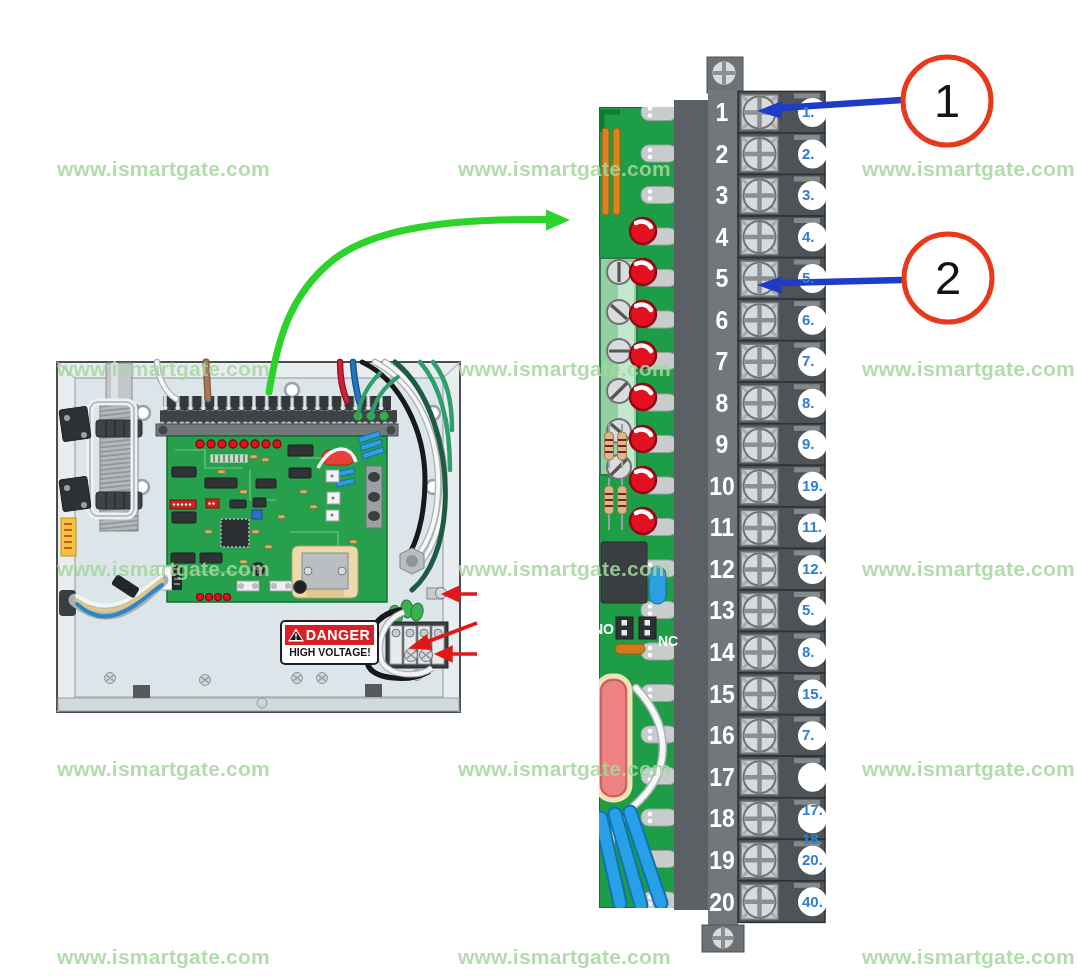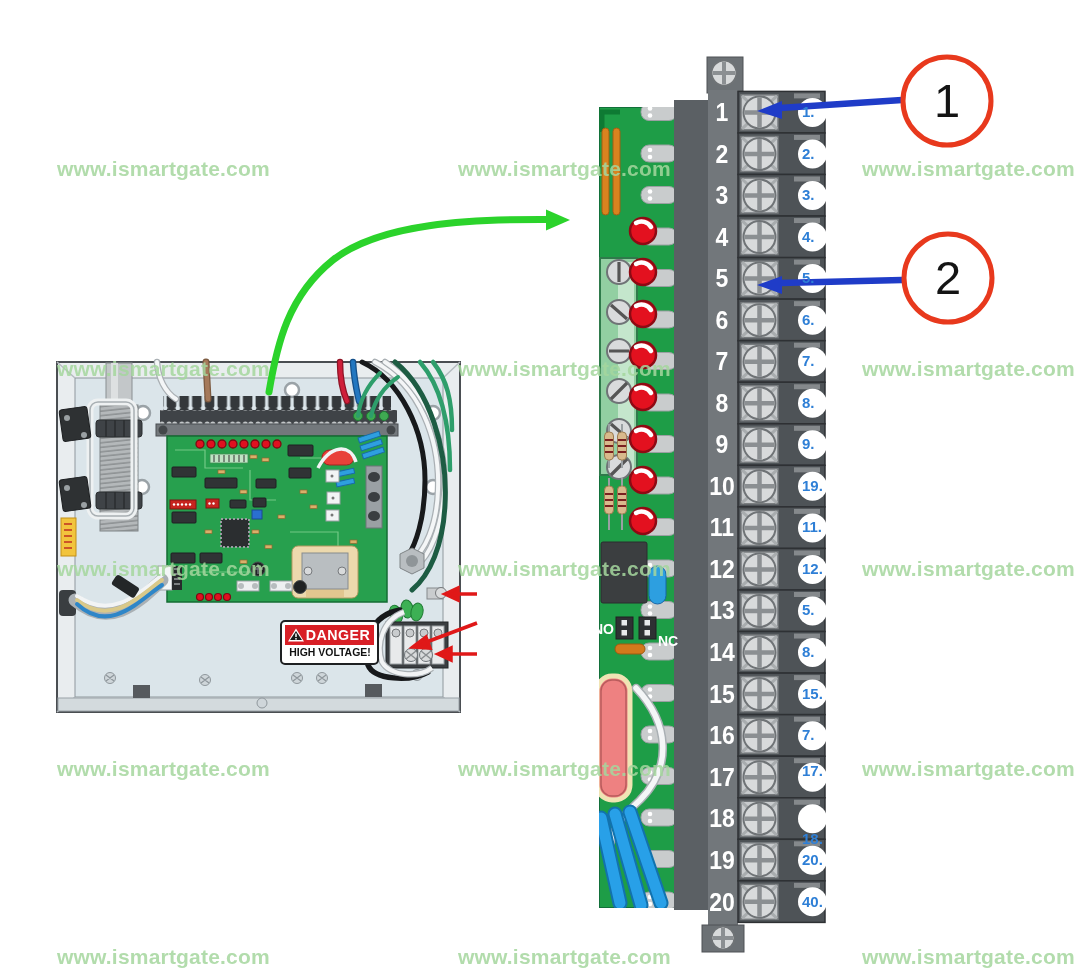--- a/index.html
+++ b/index.html
@@ -516,21 +516,21 @@
 <div class="tlabel" style="top:351px">7.</div>
 <div class="tlabel" style="top:393px">8.</div>
 <div class="tlabel" style="top:434px">9.</div>
 <div class="tlabel" style="top:476px">19.</div>
 <div class="tlabel" style="top:517px">11.</div>
 <div class="tlabel" style="top:559px">12.</div>
 <div class="tlabel" style="top:600px">5.</div>
 <div class="tlabel" style="top:642px">8.</div>
 <div class="tlabel" style="top:684px">15.</div>
 <div class="tlabel" style="top:725px">7.</div>
-<div class="tlabel" style="top:761px">17.</div>
+<div class="tlabel" style="top:800px">17.</div>
 <div class="tlabel" style="top:829px">18.</div>
 <div class="tlabel" style="top:850px">20.</div>
 <div class="tlabel" style="top:892px">40.</div>
 
 <div id="no-clip">
   <span class="pcb-txt">NO</span>
 </div>
 <div class="pcb-txt" style="left:658px;top:620px;font-size:14px">NC</div>
 
 <div class="danger-title">DANGER</div>

